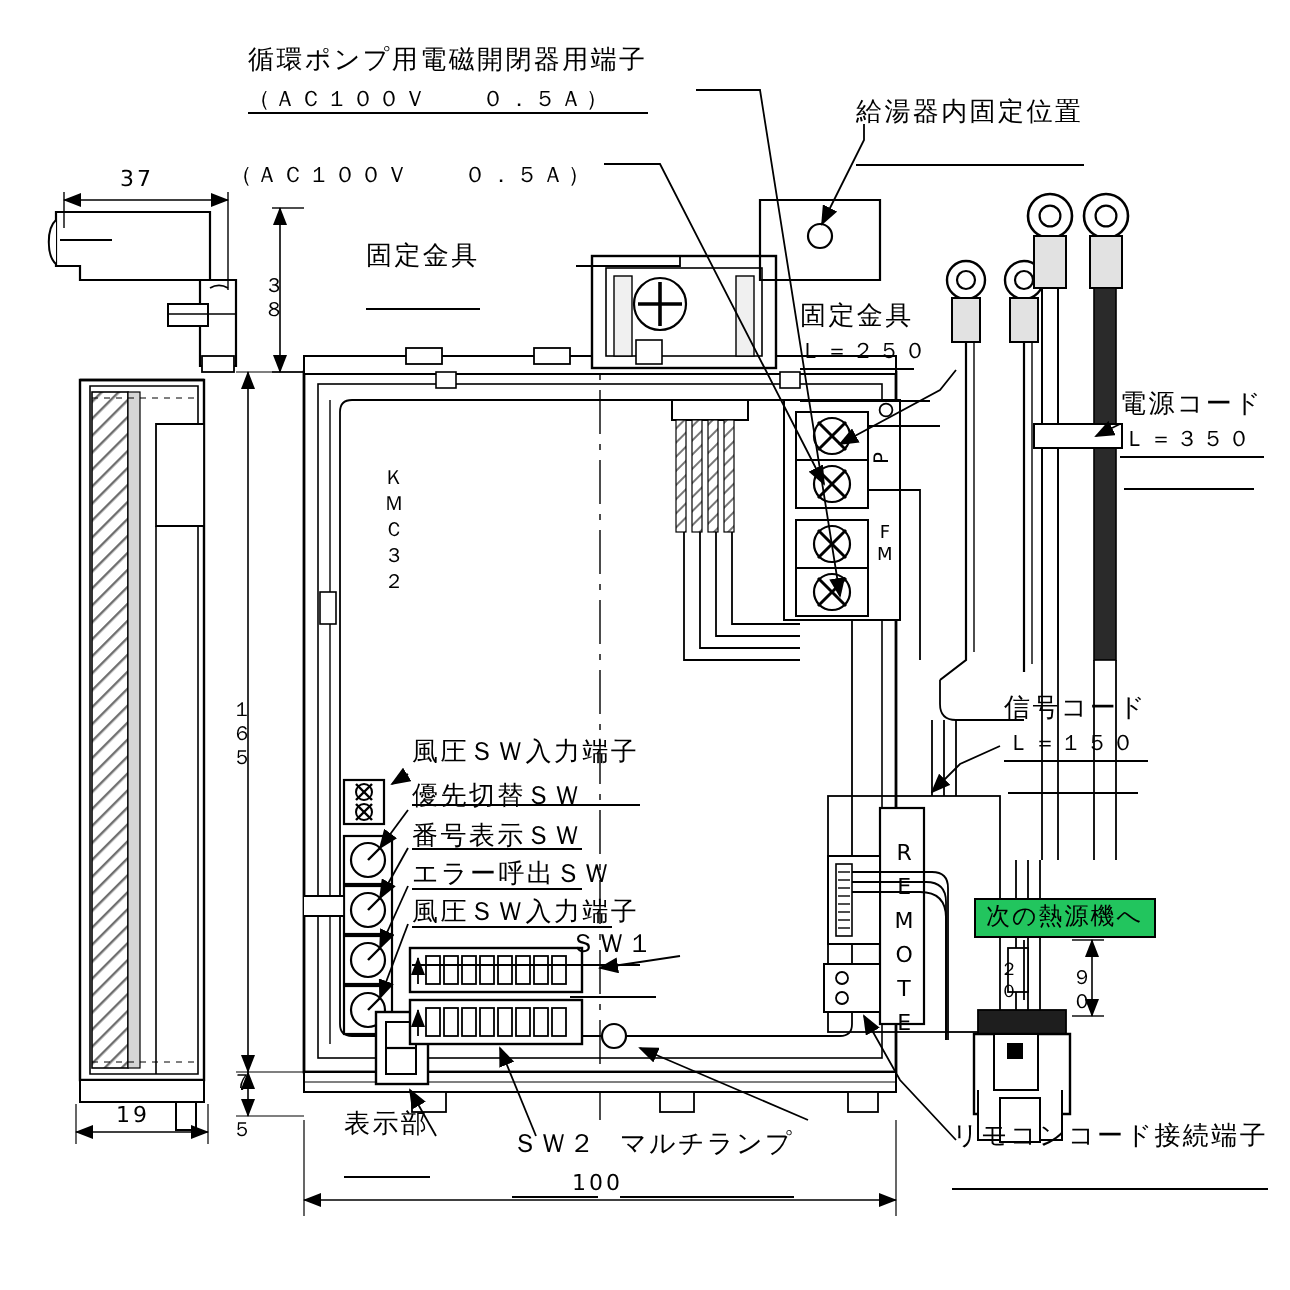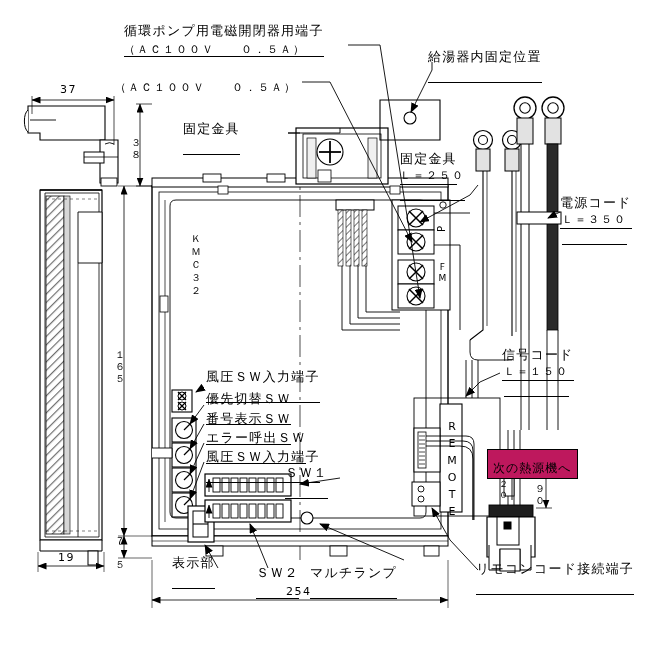--- a/index.html
+++ b/index.html
@@ -22,22 +22,22 @@
   .dim{font-size:11px;letter-spacing:1.5px;}
   .ul{border-bottom:1.1px solid #000;padding-bottom:18px;}
   .vert{
     writing-mode:vertical-rl;
     text-orientation:upright;
     letter-spacing:3px;
     font-size:10px;
   }
   .rot90{transform:rotate(-90deg);transform-origin:left top;}
   .box-lbl{
-    border:1.1px solid #000;background:#be185d;
-    padding:12px 5px 3px 5px;font-size:12px;letter-spacing:1px;
+    border:1.1px solid #000;background:#22c55e;
+    padding:2px 5px 3px 5px;font-size:12px;letter-spacing:1px;
   }
 </style>
 </head>
 <body>
 
 <div id="stage">
 
   <svg width="645" height="645" viewBox="0 0 645 645">
     <defs>
       <pattern id="hatchPat" width="6" height="6" patternTransform="rotate(45)" patternUnits="userSpaceOnUse">
@@ -435,17 +435,17 @@
   <div class="lbl" style="left:437px;top:232px;font-size:10px;">
       <span class="rot90" style="display:inline-block;position:absolute;">P</span>
     </div>
   <div class="lbl vert" style="left:437px;top:262px;font-size:9px;letter-spacing:1px;">FM</div>
 
   <div class="lbl dim" style="left:60px;top:84px;">37</div>
   <div class="lbl dim vert" style="left:130px;top:132px;letter-spacing:2px;">３８</div>
   <div class="lbl dim vert" style="left:114px;top:344px;letter-spacing:2px;">１６５</div>
   <div class="lbl dim vert" style="left:114px;top:530px;letter-spacing:2px;font-size:10px;">７．５</div>
   <div class="lbl dim" style="left:58px;top:552px;">19</div>
-  <div class="lbl dim" style="left:286px;top:586px;">254</div>
+  <div class="lbl dim" style="left:286px;top:586px;">100</div>
   <div class="lbl dim vert" style="left:534px;top:478px;letter-spacing:2px;font-size:10px;">９０</div>
   <div class="lbl dim vert" style="left:498px;top:474px;letter-spacing:2px;font-size:9px;">２０</div>
 
 </div>
 
 </body></html>

